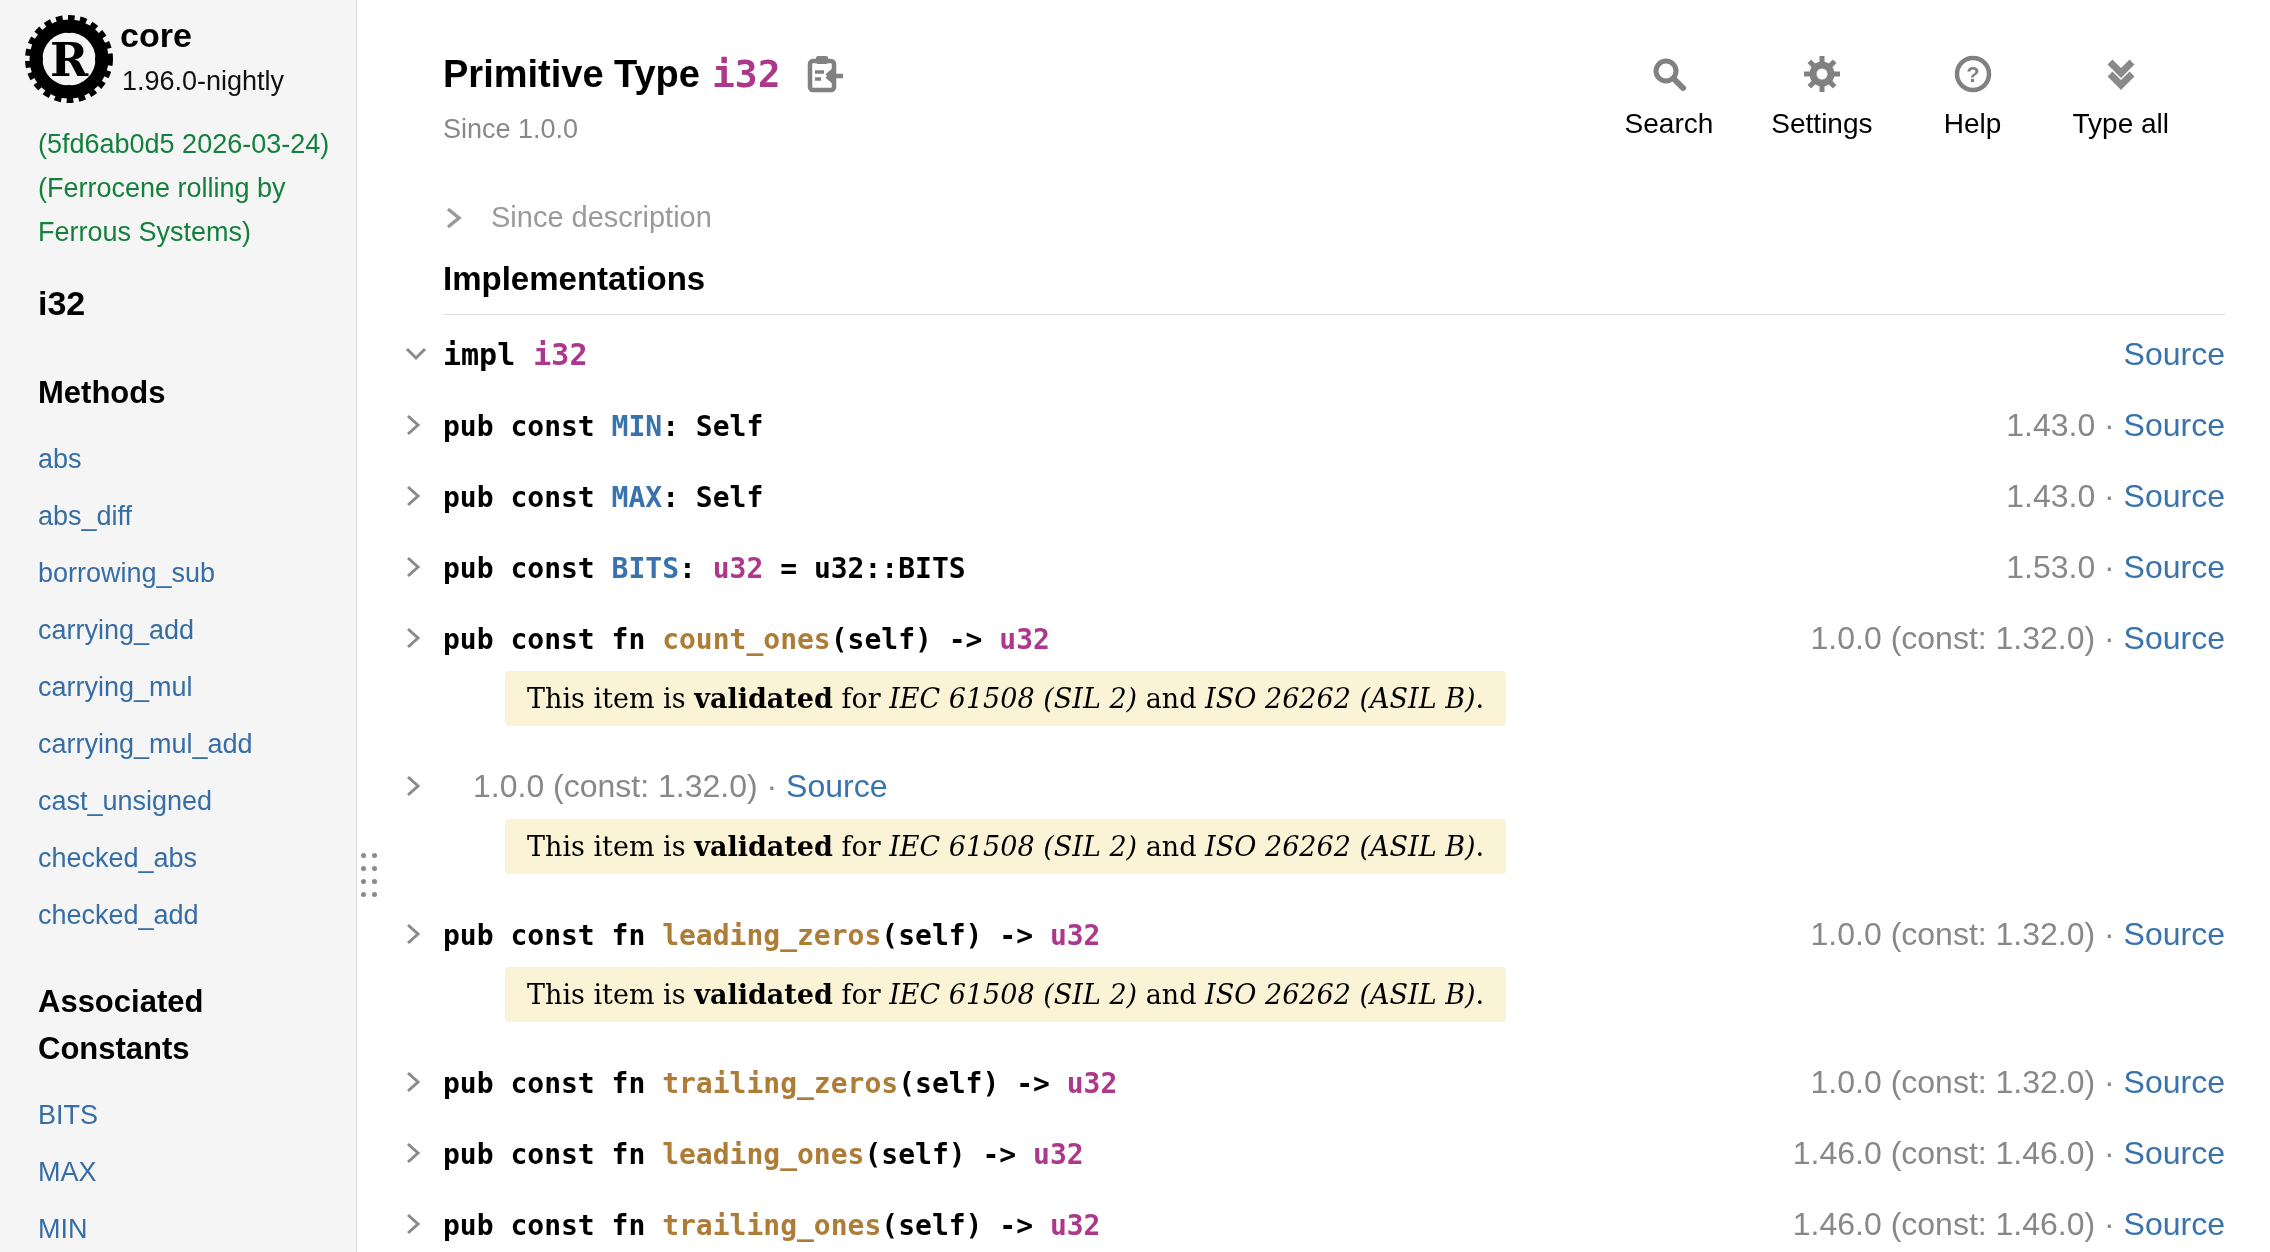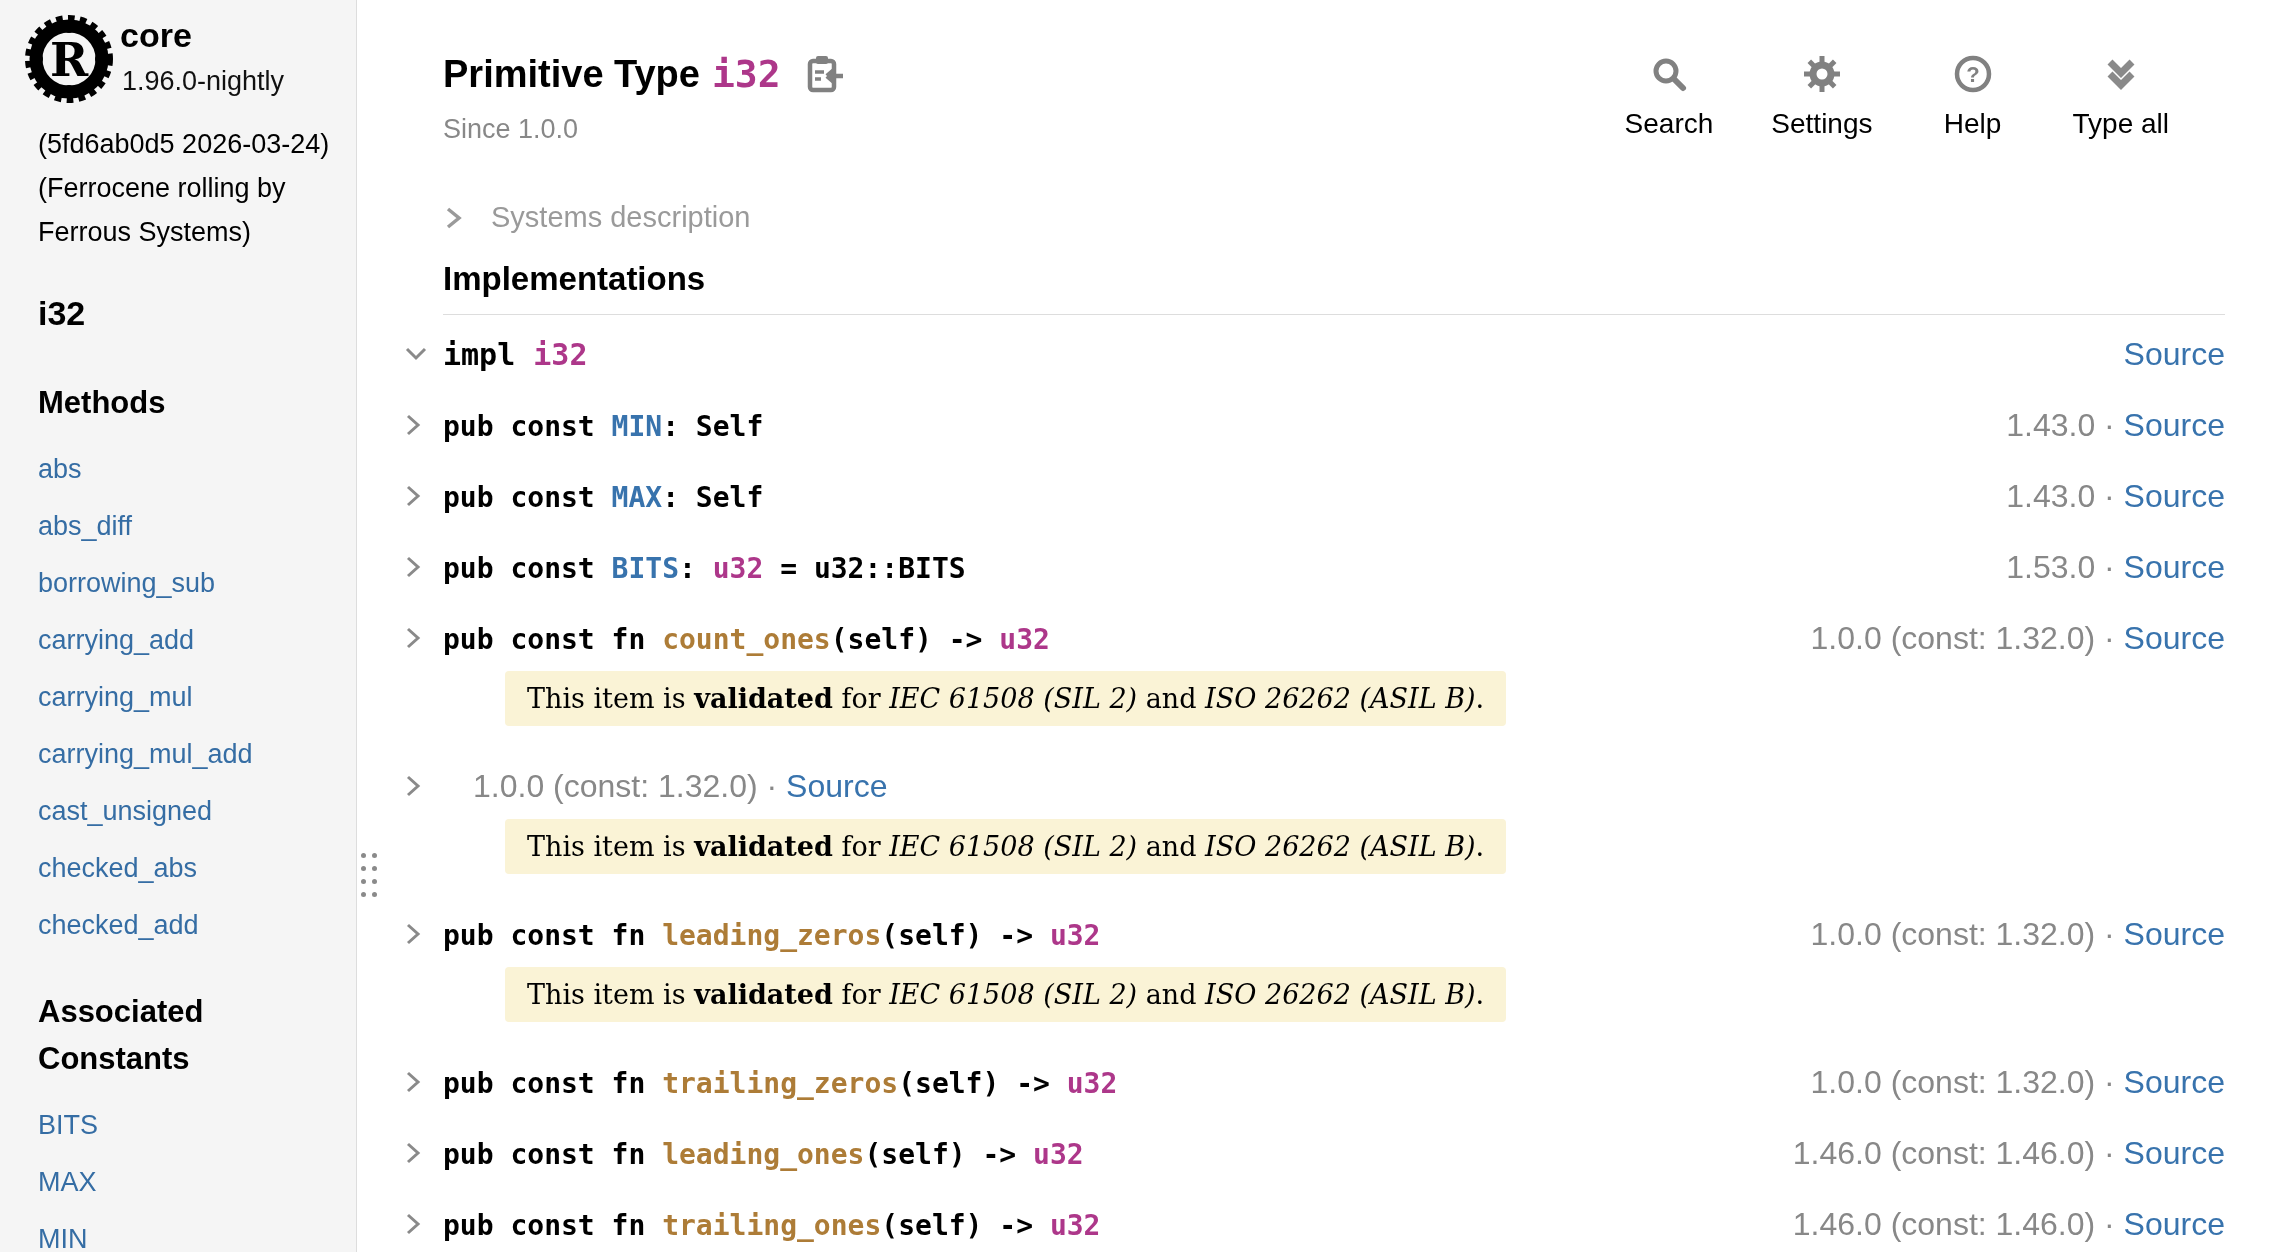--- a/index.html
+++ b/index.html
@@ -25,21 +25,21 @@
   .sidebar{
     width:357px;min-width:357px;height:1252px;
     background:var(--sidebar-bg);
     border-right:1px solid var(--border-gray);
     position:relative;overflow:hidden;
   }
   .sidebar-crate-block{position:relative;height:104px;}
   .rust-logo{position:absolute;left:24px;top:14px;width:90px;height:90px;}
   .crate-name{position:absolute;left:120px;top:16px;font-size:34px;font-weight:bold;color:#000;text-decoration:none;}
   .crate-version{position:absolute;left:122px;top:66px;font-size:27px;color:#111;}
-  .crate-meta{margin:18px 20px 12px 38px;font-size:27px;line-height:44px;color:#000000;width:300px;}
+  .crate-meta{margin:18px 20px 2px 38px;font-size:27px;line-height:44px;color:#15803d;width:300px;}
   .sidebar-page-title{margin:28px 0 0 38px;font-size:34px;font-weight:bold;color:#000;text-decoration:none;display:inline-block;}
   .sidebar-section h3{margin:46px 0 30px 38px;font-size:31px;line-height:47px;font-weight:bold;color:#000;width:250px;}
   .sidebar-section ul{list-style:none;margin:0;padding:0 0 0 38px;}
   .sidebar-section li{margin:0 0 27px 0;line-height:27px;}
   .sidebar-section a{color:var(--sidebar-link-color);font-size:27px;text-decoration:none;}
 
   
   .resize-handle{
     position:absolute;left:361px;top:853px;width:16px;height:52px;
     display:grid;grid-template-columns:5px 5px;grid-auto-rows:5px;gap:8px 6px;
@@ -225,21 +225,21 @@
         </svg>
         <span class="tool-label">Type all</span>
       </button>
     </div>
   </div>
 
   <button class="expand-toggle">
     <svg width="22" height="30" viewBox="0 0 22 30">
       <path d="M5 6 l11 9 -11 9" fill="none" stroke="#9a9a9a" stroke-width="3.5"></path>
     </svg>
-    <span>Systems description</span>
+    <span>Since description</span>
   </button>
 
   <h2 class="impls-heading">Implementations</h2>
 
   <div class="impl-row">
     <button class="chev" style="top:8px;">
       <svg width="26" height="20" viewBox="0 0 26 20">
           <path d="M4 5 l9 9 9-9" fill="none" stroke="#8a8a8a" stroke-width="3"></path>
         </svg>
     </button>

